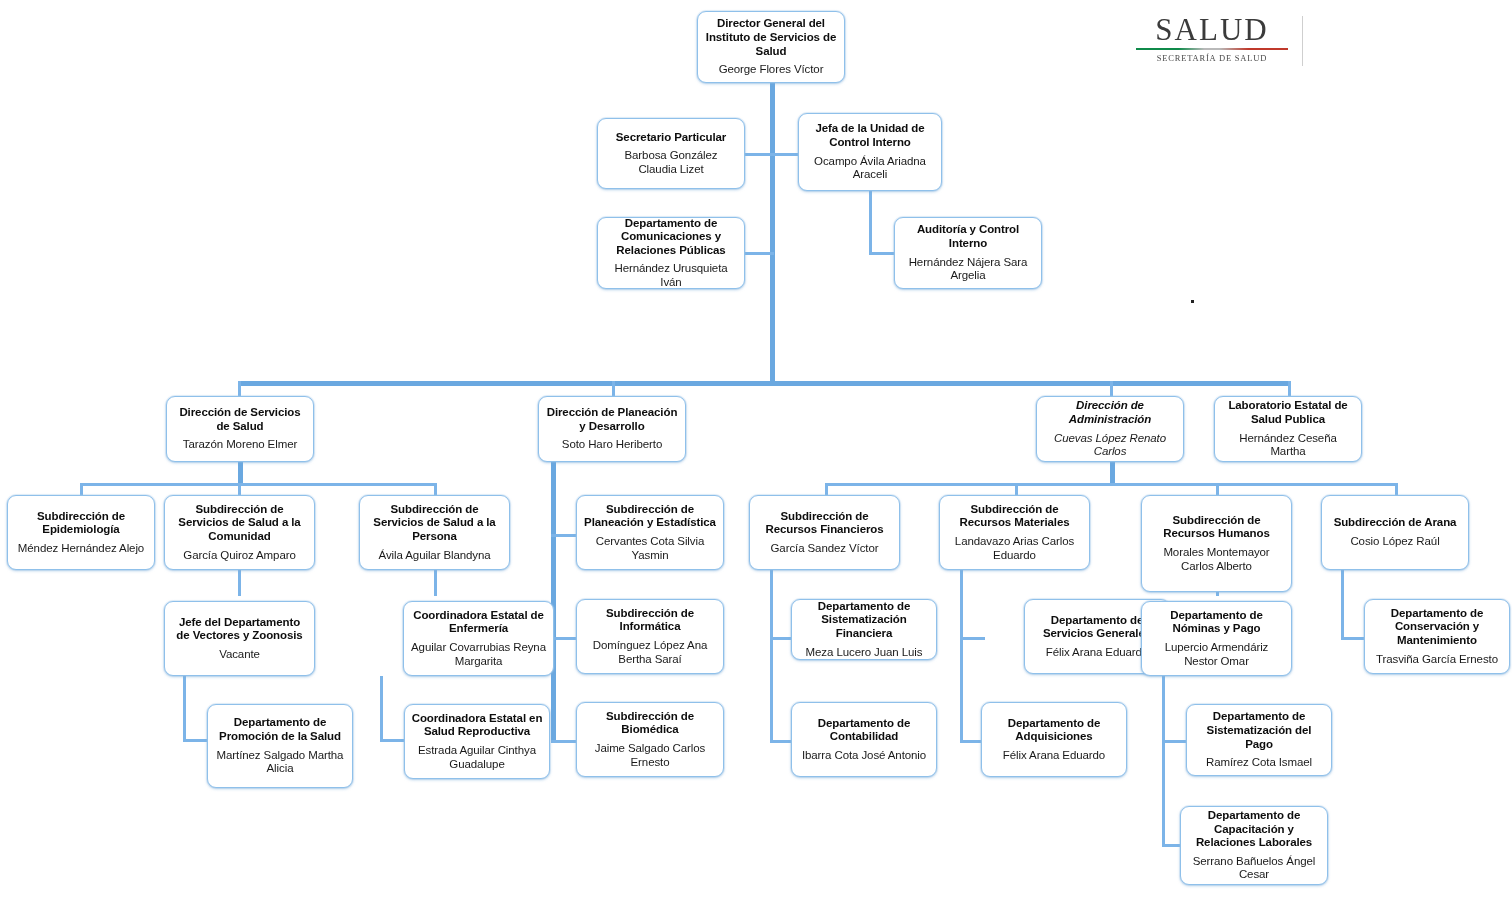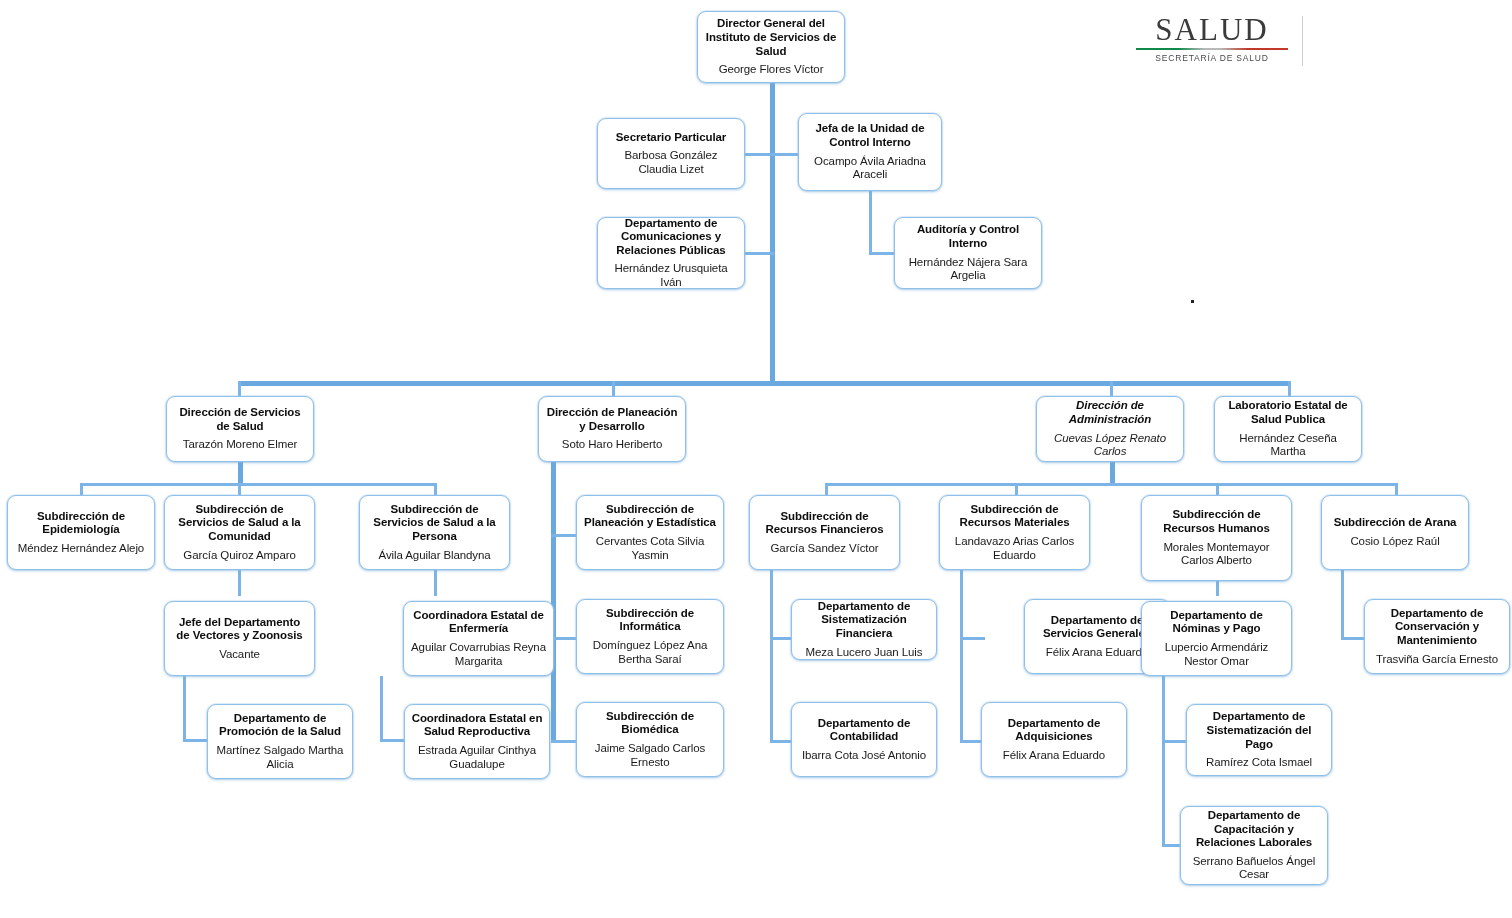--- a/index.html
+++ b/index.html
@@ -77,21 +77,21 @@
     letter-spacing: 2px;
     color: #3b3b3b;
     line-height: 1;
   }
   .logo .bar {
     height: 2px;
     margin: 3px 8px 3px 8px;
     background: linear-gradient(to right, #0f8a4a 0%, #0f8a4a 28%, #b9b9b9 45%, #b9b9b9 55%, #c0392b 74%, #c0392b 100%);
   }
   .logo .sub {
-    font-family: Liberation Sans, sans-serif;
+    font-family: Liberation Serif, serif;
     font-size: 8.5px;
     letter-spacing: 0.8px;
     color: #4a4a4a;
   }
   .logo-divider {
     position: absolute;
     left: 1302px; top: 16px;
     width: 1px; height: 50px;
     background: #cfcfcf;
   }
@@ -229,21 +229,21 @@
   <div class="node" style="left:359px; top:495px; width:151px; height:75px;">
     <div class="title">Subdirección de Servicios de Salud a la Persona</div>
     <div class="person">Ávila Aguilar Blandyna</div>
   </div>
 
   <div class="node" style="left:164px; top:601px; width:151px; height:75px;">
     <div class="title">Jefe del Departamento de Vectores y Zoonosis</div>
     <div class="person">Vacante</div>
   </div>
 
-  <div class="node" style="left:207px; top:704px; width:146px; height:75px;">
+  <div class="node" style="left:207px; top:704px; width:146px; height:84px;">
     <div class="title">Departamento de Promoción de la Salud</div>
     <div class="person">Martínez Salgado Martha Alicia</div>
   </div>
 
   <div class="node" style="left:359px; top:601px; width:151px; height:75px;margin-left:44px;">
     <div class="title">Coordinadora Estatal de Enfermería</div>
     <div class="person">Aguilar Covarrubias Reyna Margarita</div>
   </div>
 
   <div class="node" style="left:404px; top:704px; width:146px; height:75px;">
@@ -289,21 +289,21 @@
   <div class="node" style="left:1024px; top:599px; width:146px; height:75px;">
     <div class="title">Departamento de Servicios Generales</div>
     <div class="person">Félix Arana Eduardo</div>
   </div>
 
   <div class="node" style="left:981px; top:702px; width:146px; height:75px;">
     <div class="title">Departamento de Adquisiciones</div>
     <div class="person">Félix Arana Eduardo</div>
   </div>
 
-  <div class="node" style="left:1141px; top:495px; width:151px; height:86px;">
+  <div class="node" style="left:1141px; top:495px; width:151px; height:97px;">
     <div class="title">Subdirección de Recursos Humanos</div>
     <div class="person">Morales Montemayor Carlos Alberto</div>
   </div>
 
   <div class="node" style="left:1141px; top:601px; width:151px; height:75px;">
     <div class="title">Departamento de Nóminas y Pago</div>
     <div class="person">Lupercio Armendáriz Nestor Omar</div>
   </div>
 
   <div class="node" style="left:1186px; top:704px; width:146px; height:72px;">

